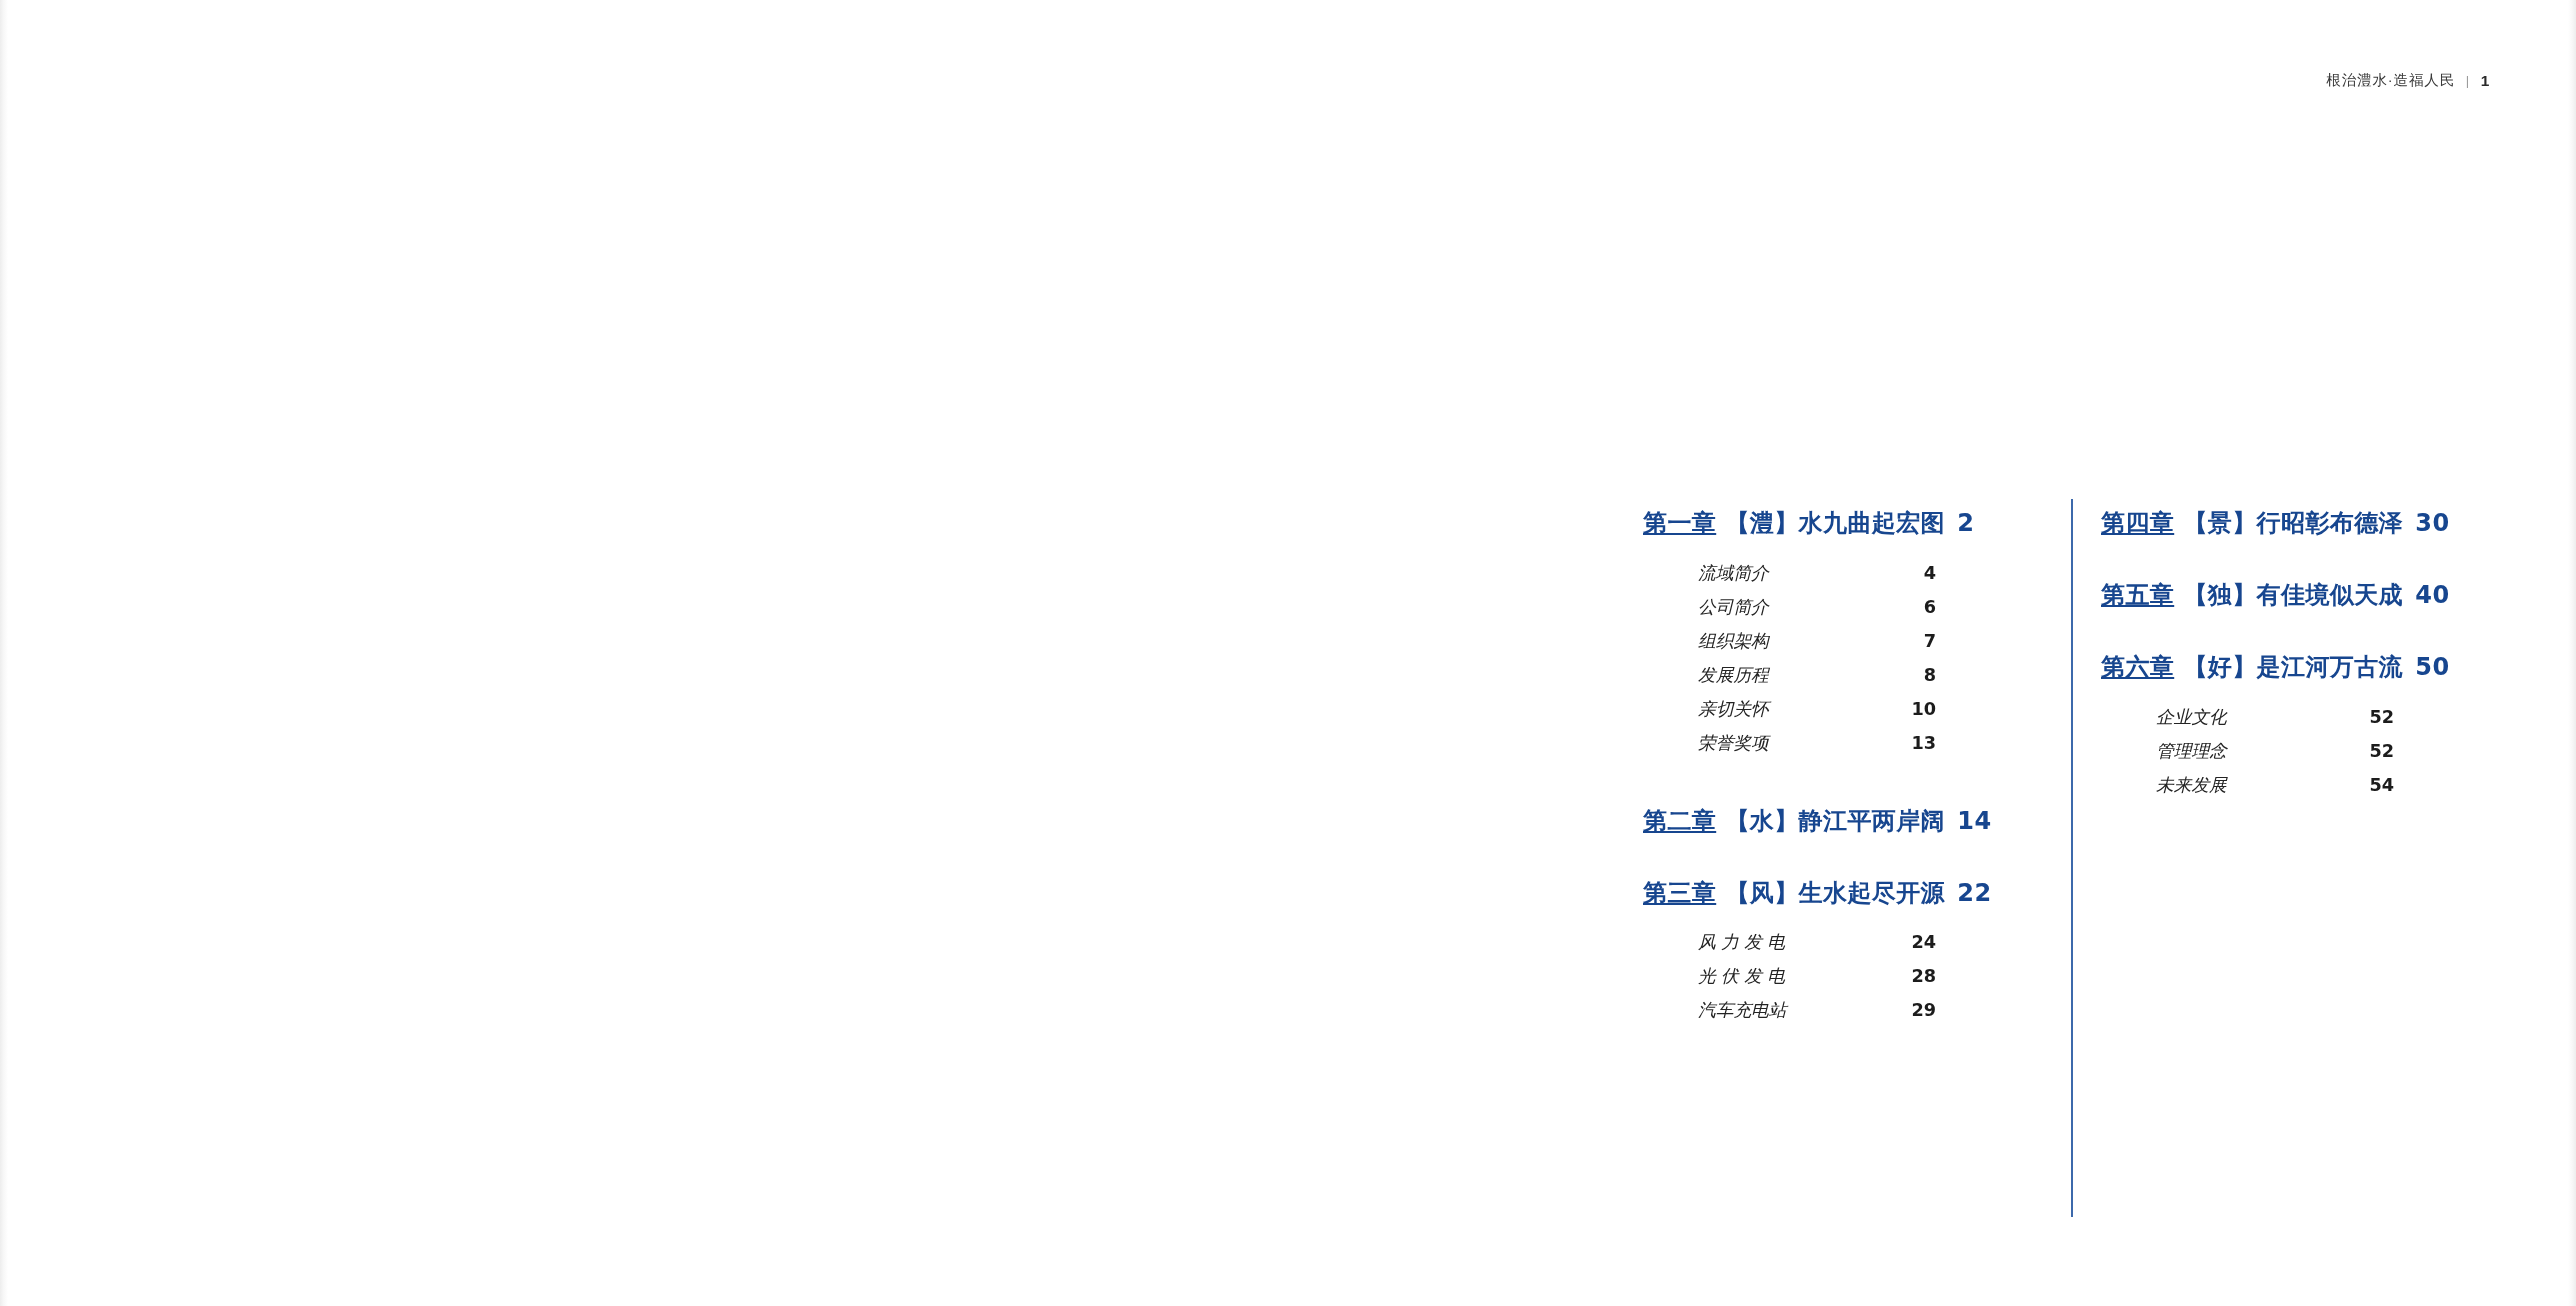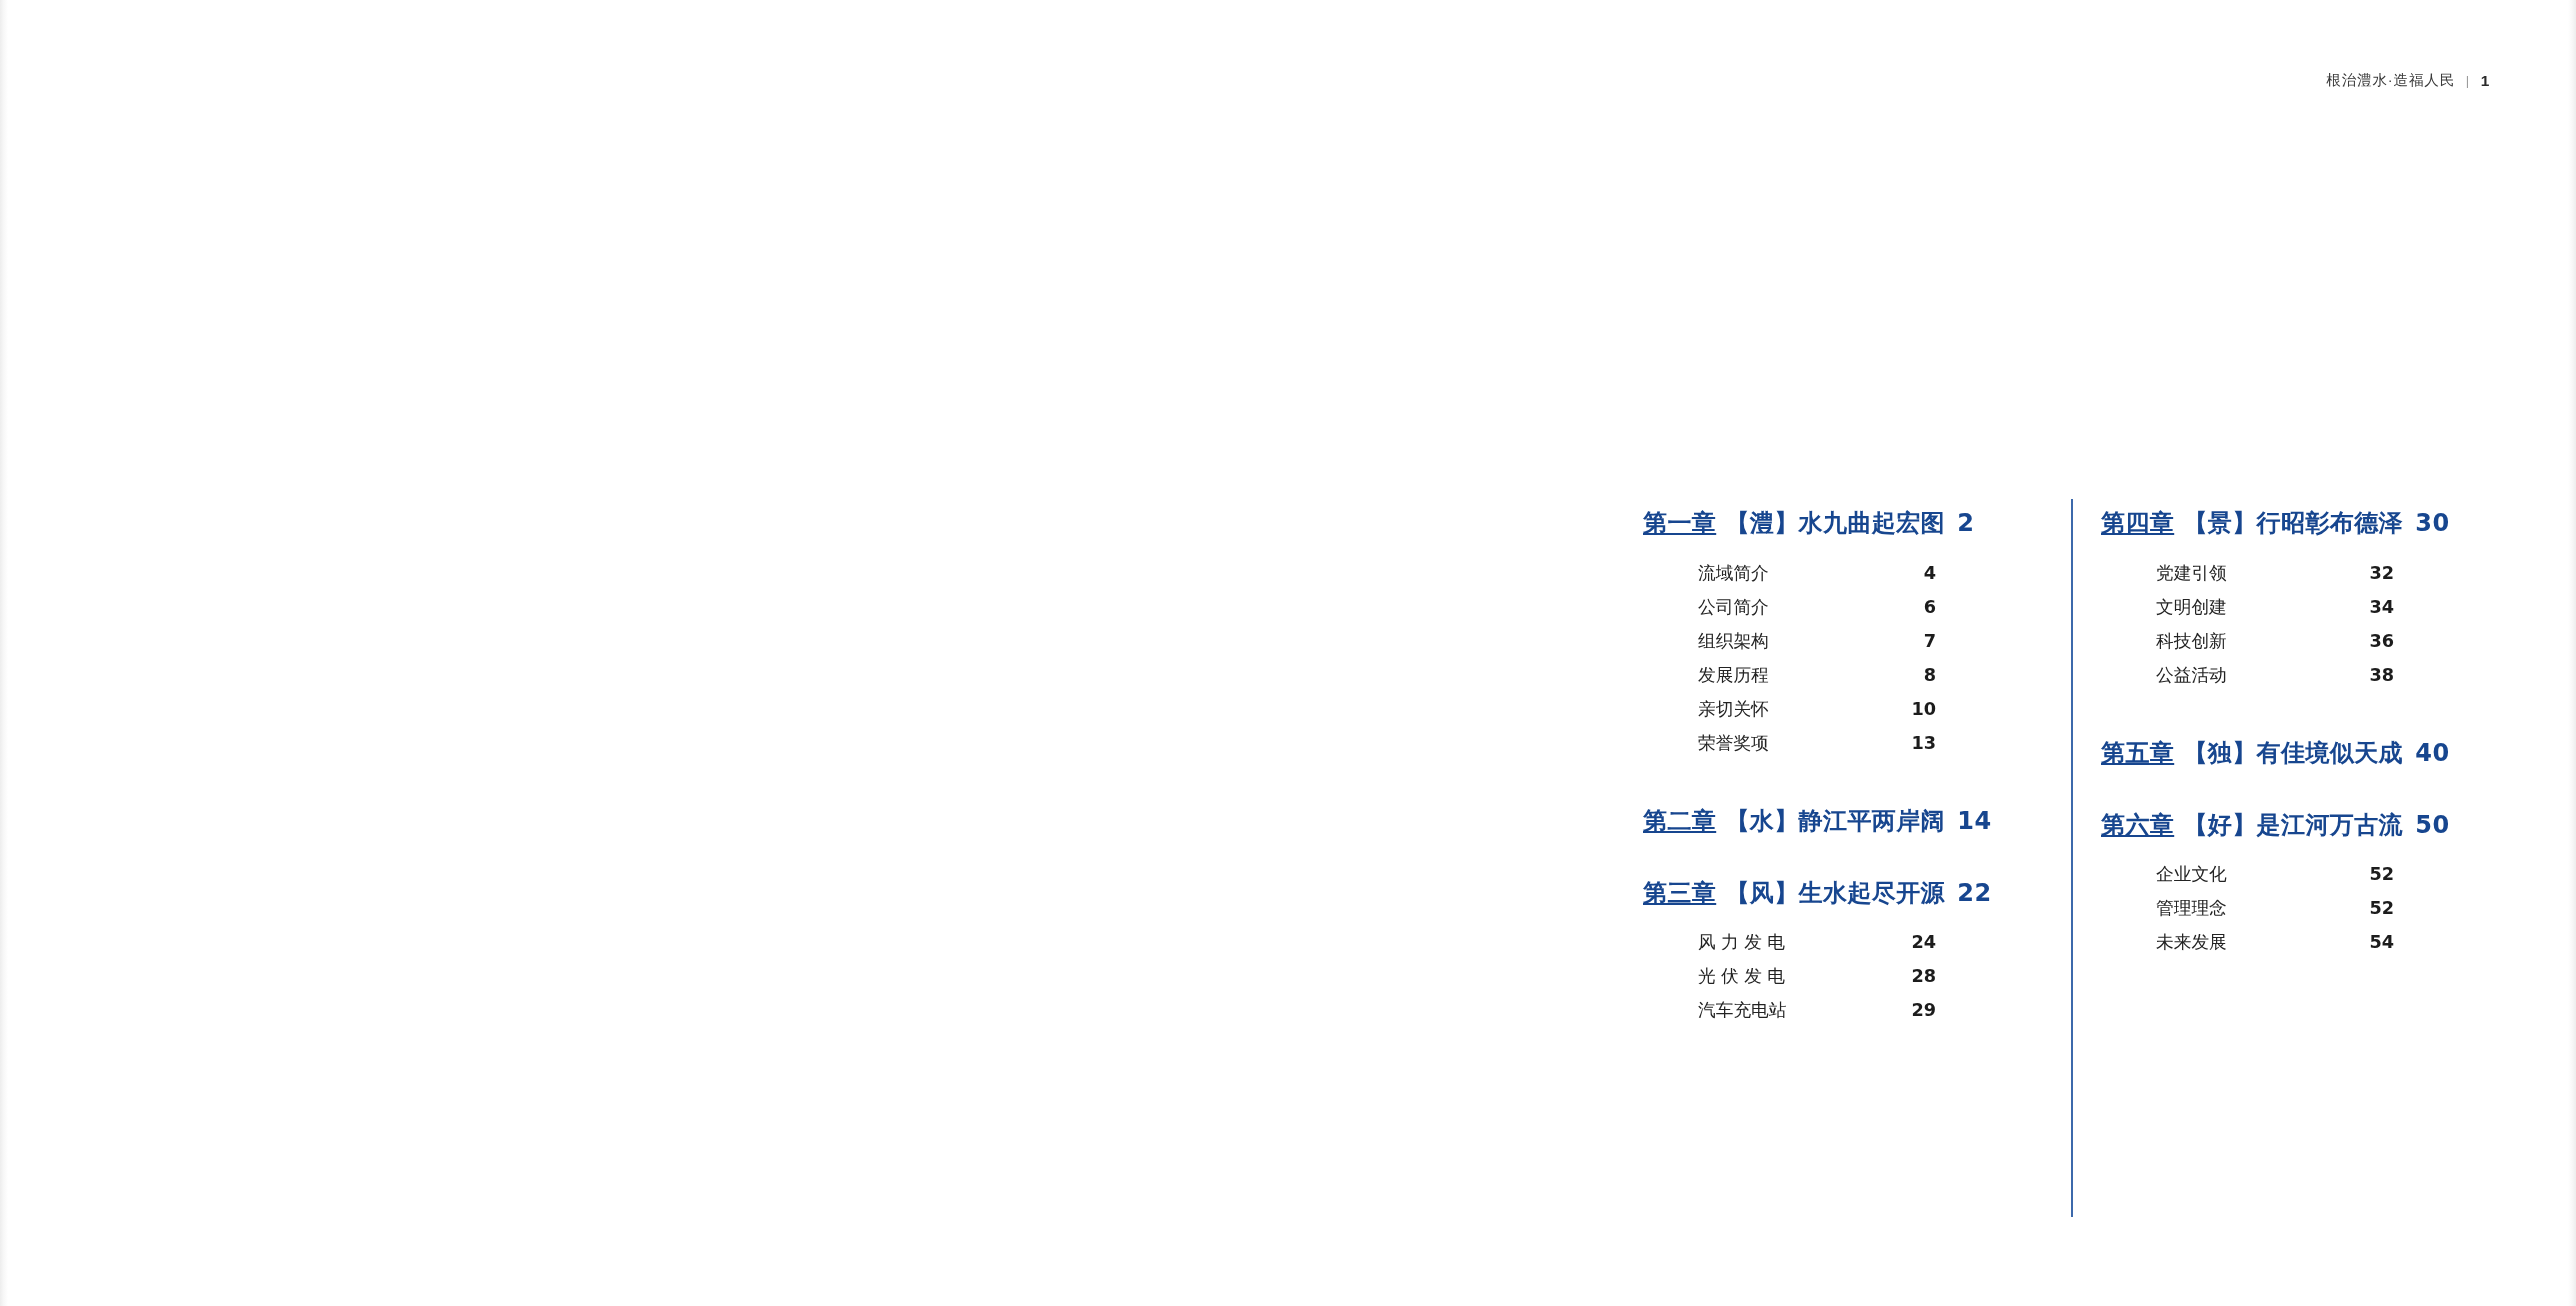--- a/index.html
+++ b/index.html
@@ -133,20 +133,21 @@
     display: flex;
     align-items: baseline;
     font-size: 17.7px;
     color: #232323;
     height: 34px;
     font-family: "DejaVu Sans", "Liberation Sans", sans-serif;
   }
   .entry .e-title {
     width: 192px;
     white-space: nowrap;
+    font-style: italic;
   }
   .entry .e-title.spaced {
     letter-spacing: 5.4px;
   }
   .entry .e-page {
     width: 46px;
     text-align: right;
     font-weight: bold;
     font-size: 17.7px;
     color: #1c1c1c;
@@ -240,38 +241,20 @@
     </div>
 
     <div class="toc-col right">
 
       <div class="chapter-block">
         <div class="chapter-head">
           <span class="ch-label">第四章</span>
           <span class="ch-title">【景】行昭彰布德泽</span>
           <span class="ch-page">30</span>
         </div>
-        <div class="entry-list">
-          <div class="entry">
-            <span class="e-title">党建引领</span>
-            <span class="e-page">32</span>
-          </div>
-          <div class="entry">
-            <span class="e-title">文明创建</span>
-            <span class="e-page">34</span>
-          </div>
-          <div class="entry">
-            <span class="e-title">科技创新</span>
-            <span class="e-page">36</span>
-          </div>
-          <div class="entry">
-            <span class="e-title">公益活动</span>
-            <span class="e-page">38</span>
-          </div>
-        </div>
       </div>
 
       <div class="chapter-block">
         <div class="chapter-head">
           <span class="ch-label">第五章</span>
           <span class="ch-title">【独】有佳境似天成</span>
           <span class="ch-page">40</span>
         </div>
       </div>
 

